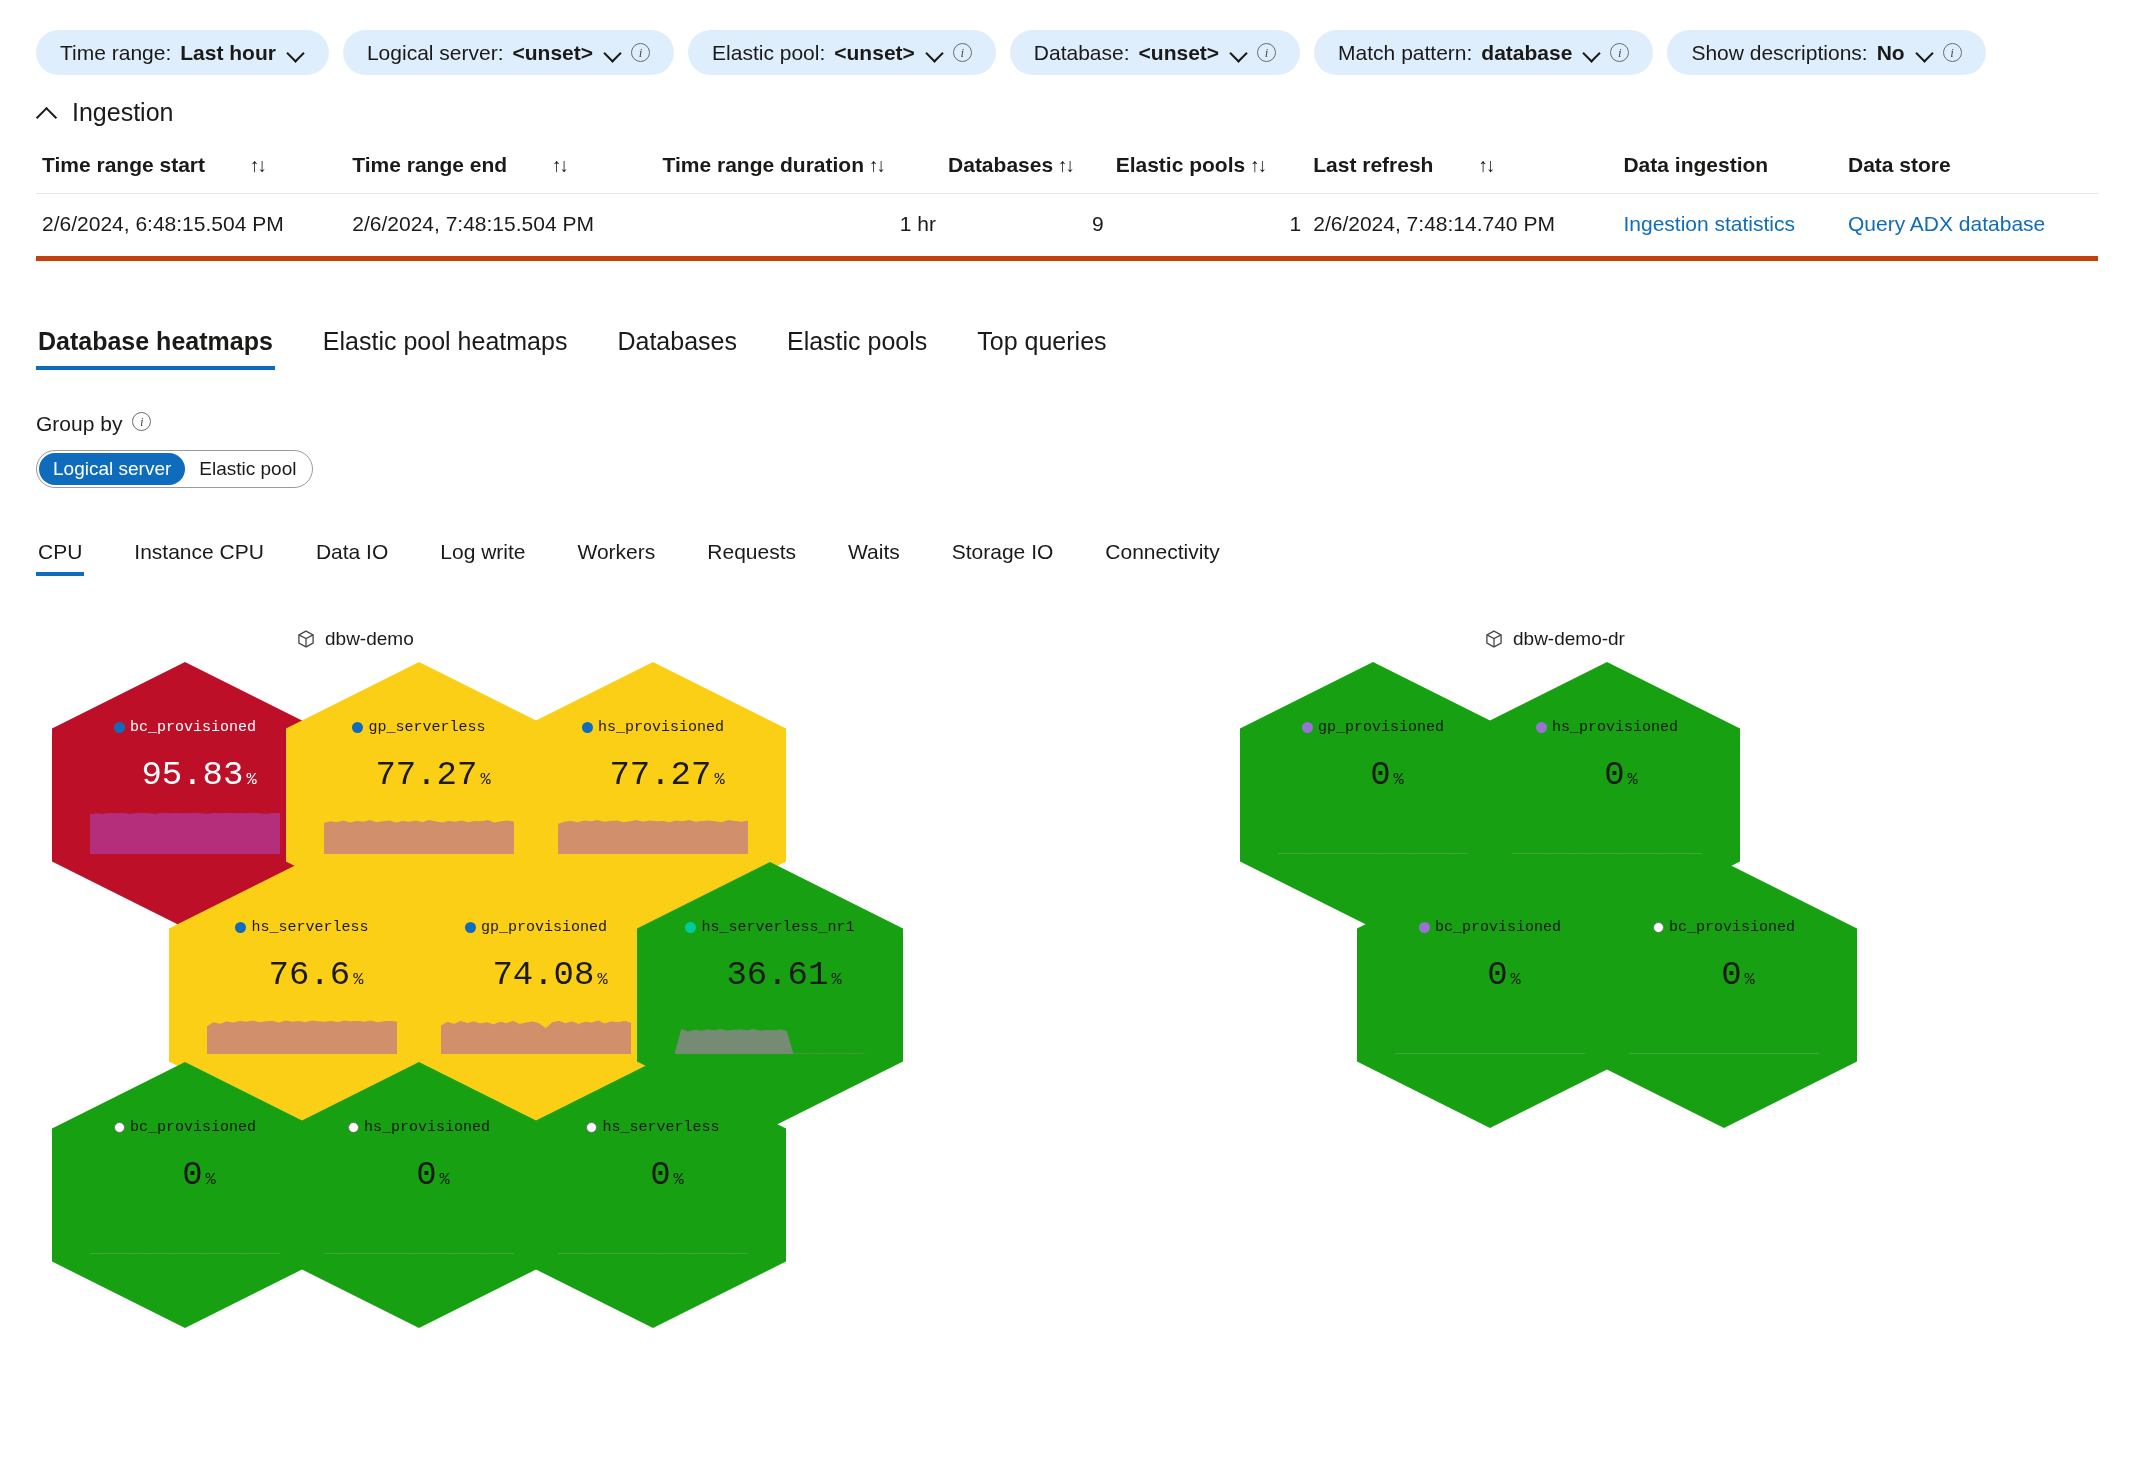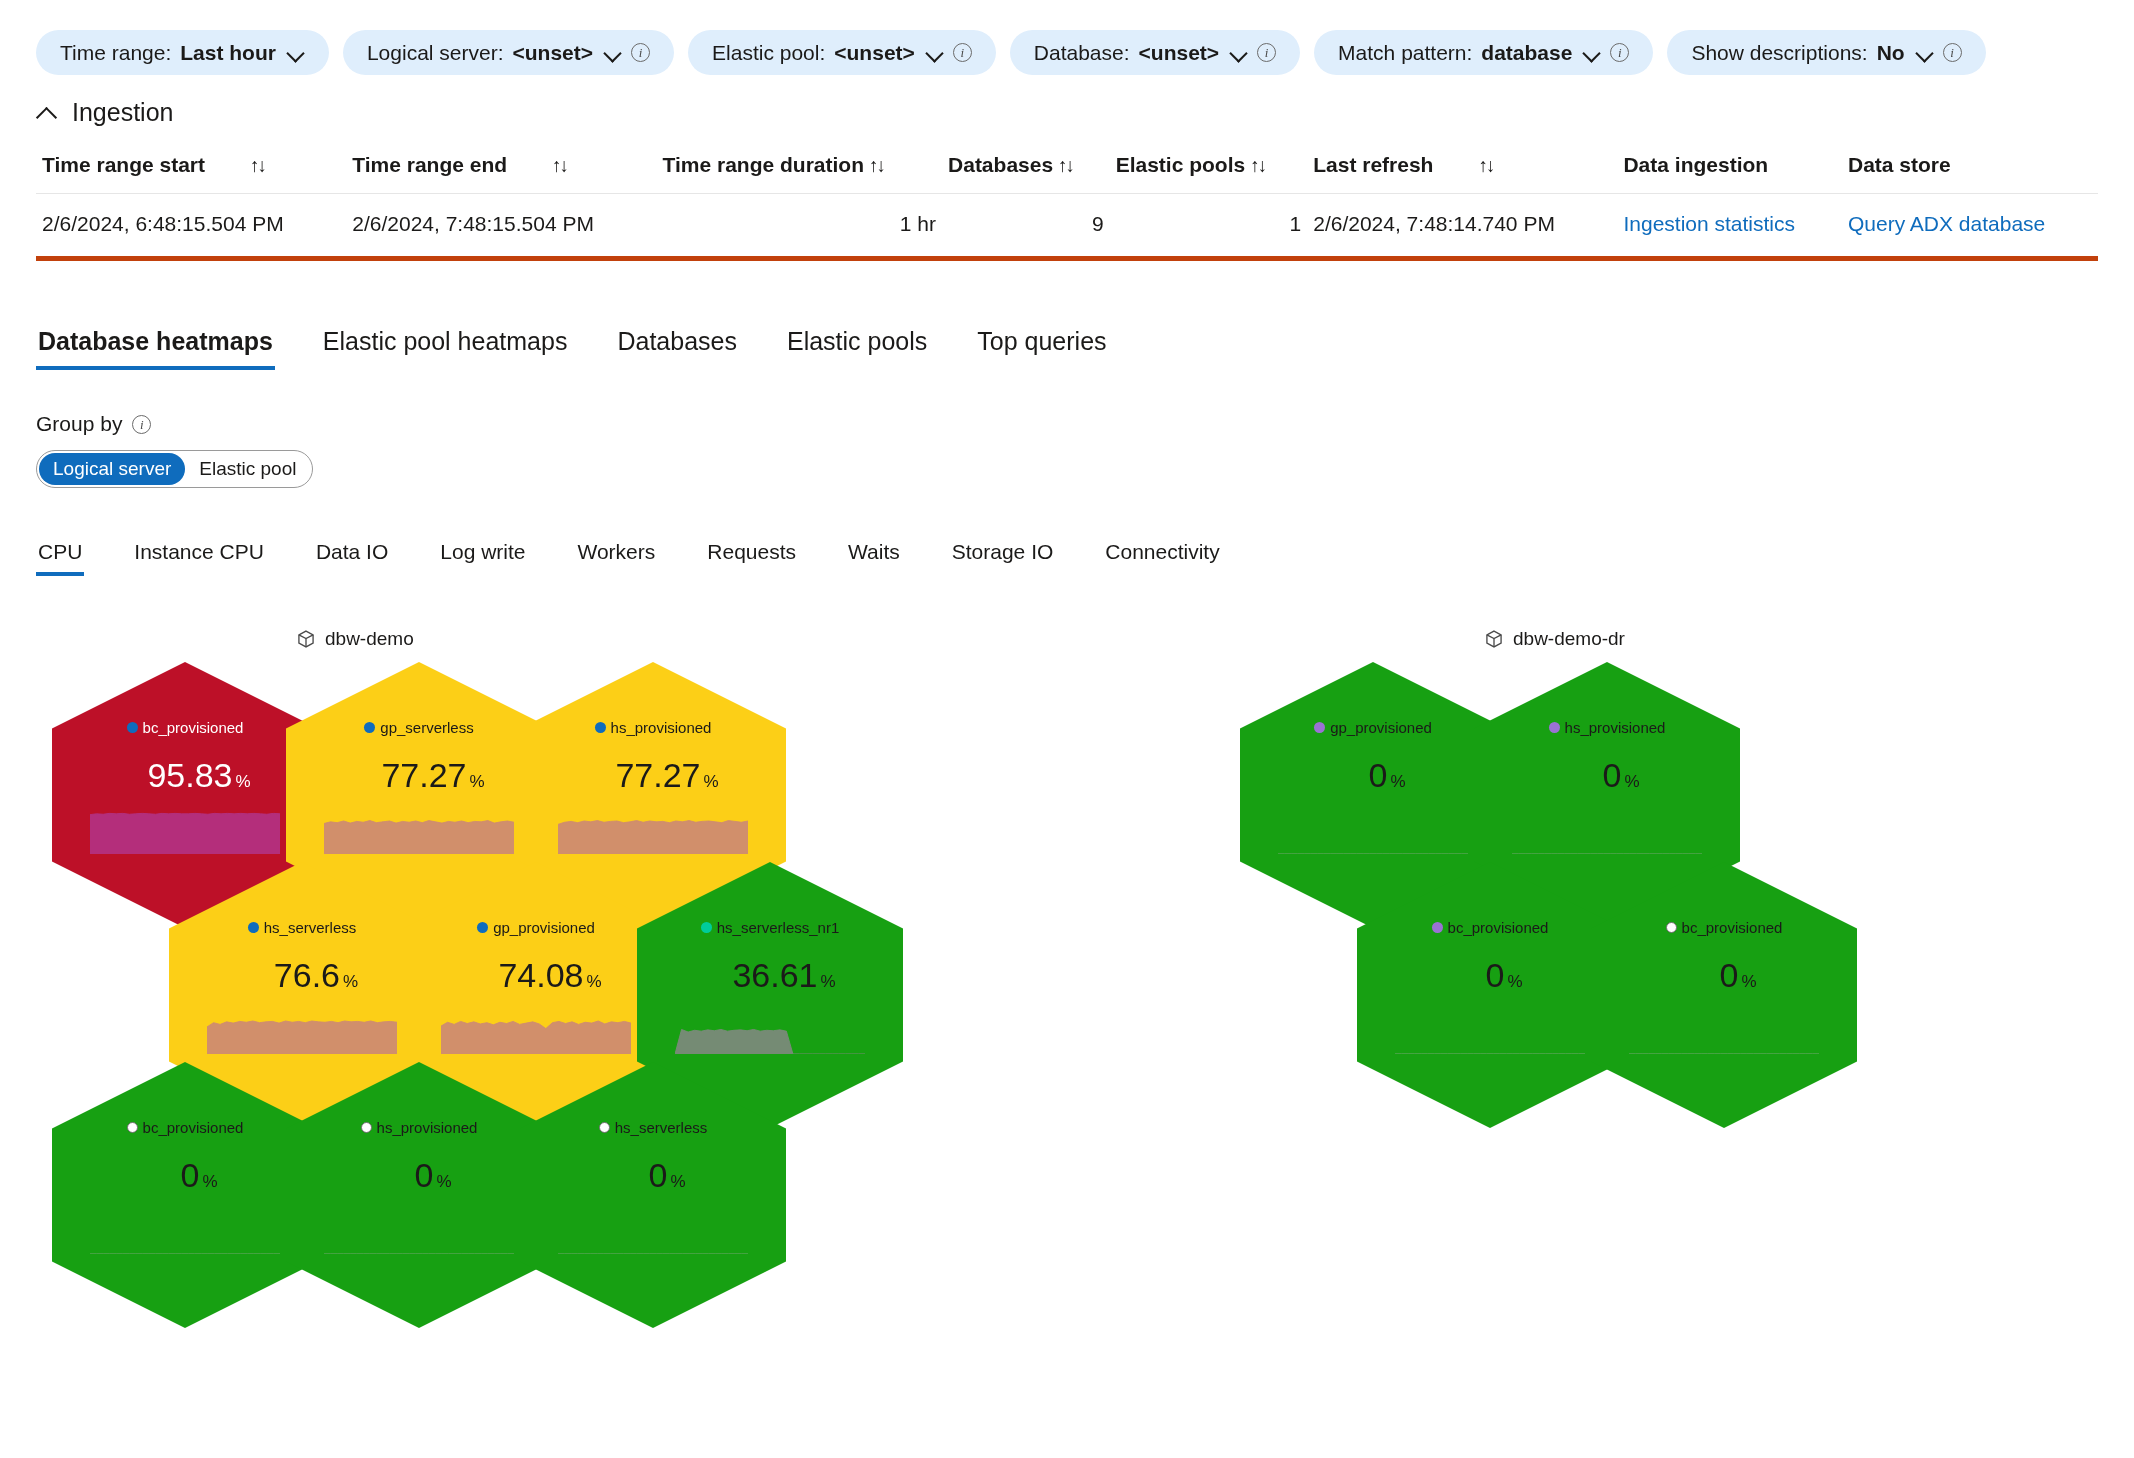--- a/index.html
+++ b/index.html
@@ -140,21 +140,20 @@
     position: absolute;
     left: 0; right: 0; bottom: 0;
     height: 4px;
     background: #0f6cbd;
   }
 
   
   .groupby-wrap { padding: 0 36px; margin-top: 42px; }
   .groupby-label {
     display: flex;
-    align-items: center;
     gap: 10px;
     font-size: 21px;
     margin-bottom: 14px;
   }
   .seg {
     display: inline-flex;
     align-items: center;
     border: 1px solid #9a9a9a;
     border-radius: 20px;
     padding: 2px;
@@ -211,20 +210,21 @@
   }
   .cube-icon { width: 20px; height: 20px; display:block; }
   .hexwrap { position: absolute; }
   .hex {
     position: absolute;
     width: 266px;
     height: 266px;
     clip-path: polygon(50% 0%, 100% 25%, 100% 75%, 50% 100%, 0% 75%, 0% 25%);
     cursor: pointer;
     overflow: hidden;
+    font-family: Liberation Mono, monospace;
   }
   .hex .hlabel {
     position: absolute;
     top: 58px; left: 0; right: 0;
     display: flex;
     align-items: center;
     justify-content: center;
     gap: 5px;
     font-size: 15px;
     line-height: 1;

